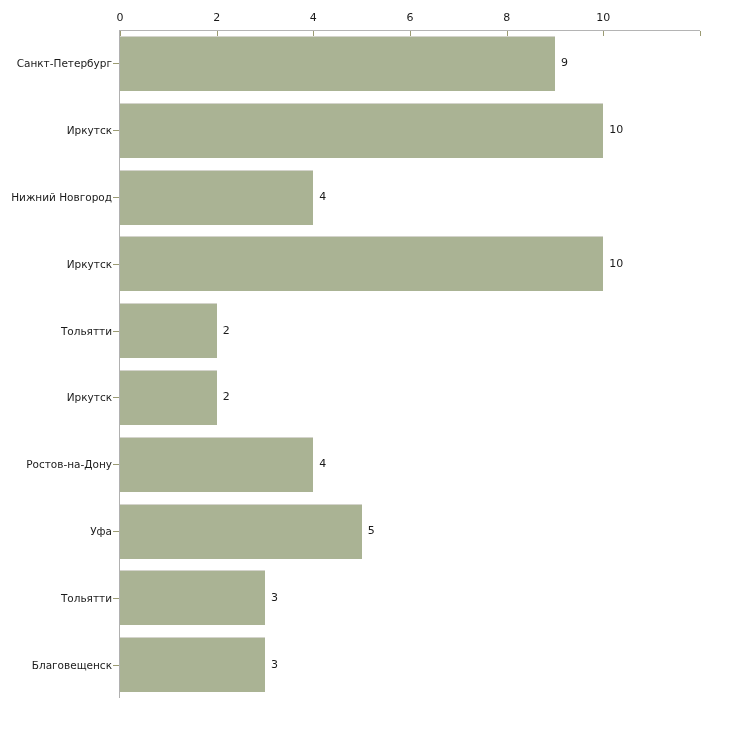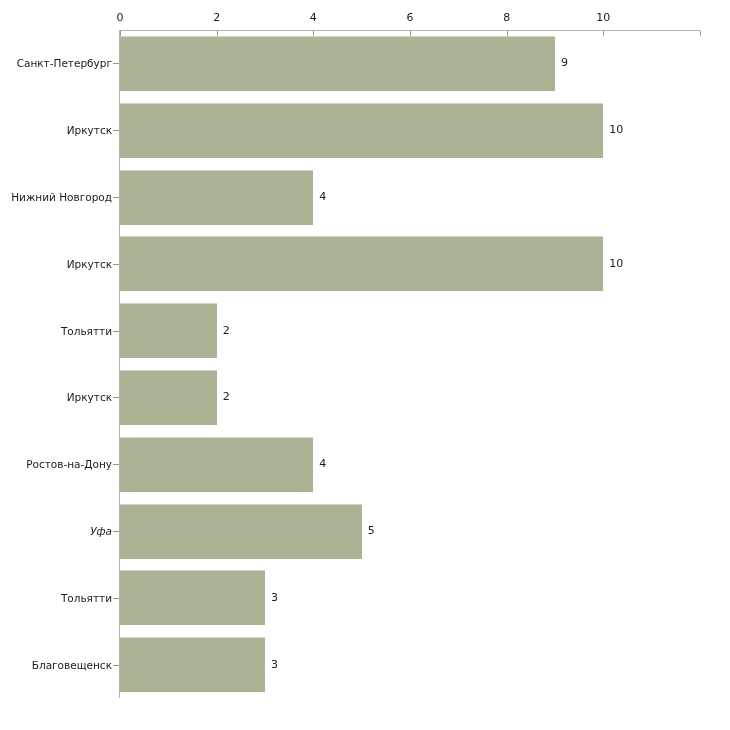--- a/index.html
+++ b/index.html
@@ -124,21 +124,21 @@
       <div class="cat-label" style="top: 197px; text-align: center;">Нижний Новгород</div>
       <div class="cat-tick" style="top: 197px;"></div>
       <div class="cat-label" style="top: 263.8px;">Иркутск</div>
       <div class="cat-tick" style="top: 263.8px;"></div>
       <div class="cat-label" style="top: 330.6px;">Тольятти</div>
       <div class="cat-tick" style="top: 330.6px;"></div>
       <div class="cat-label" style="top: 397.4px;">Иркутск</div>
       <div class="cat-tick" style="top: 397.4px;"></div>
       <div class="cat-label" style="top: 464.2px; margin-left: 8px;">Ростов-на-Дону</div>
       <div class="cat-tick" style="top: 464.2px;"></div>
-      <div class="cat-label" style="top: 531px; font-style: italic;">Уфа</div>
+      <div class="cat-label" style="top: 531px;">Уфа</div>
       <div class="cat-tick" style="top: 531px;"></div>
       <div class="cat-label" style="top: 597.8px;">Тольятти</div>
       <div class="cat-tick" style="top: 597.8px;"></div>
       <div class="cat-label" style="top: 664.6px;">Благовещенск</div>
       <div class="cat-tick" style="top: 664.6px;"></div>
     </div>
   <div id="bars-layer">
       <div class="bar" title="Санкт-Петербург: 9" style="top: 35.9px; width: 435px; height: 55px; background: rgb(170, 179, 148);"></div>
       <div class="bar-value" style="left: 561px; top: 63.4px;">9</div>
       <div class="bar" title="Москва: 10" style="top: 102.7px; width: 483.333px; height: 55px; background: rgb(170, 179, 148);"></div>

